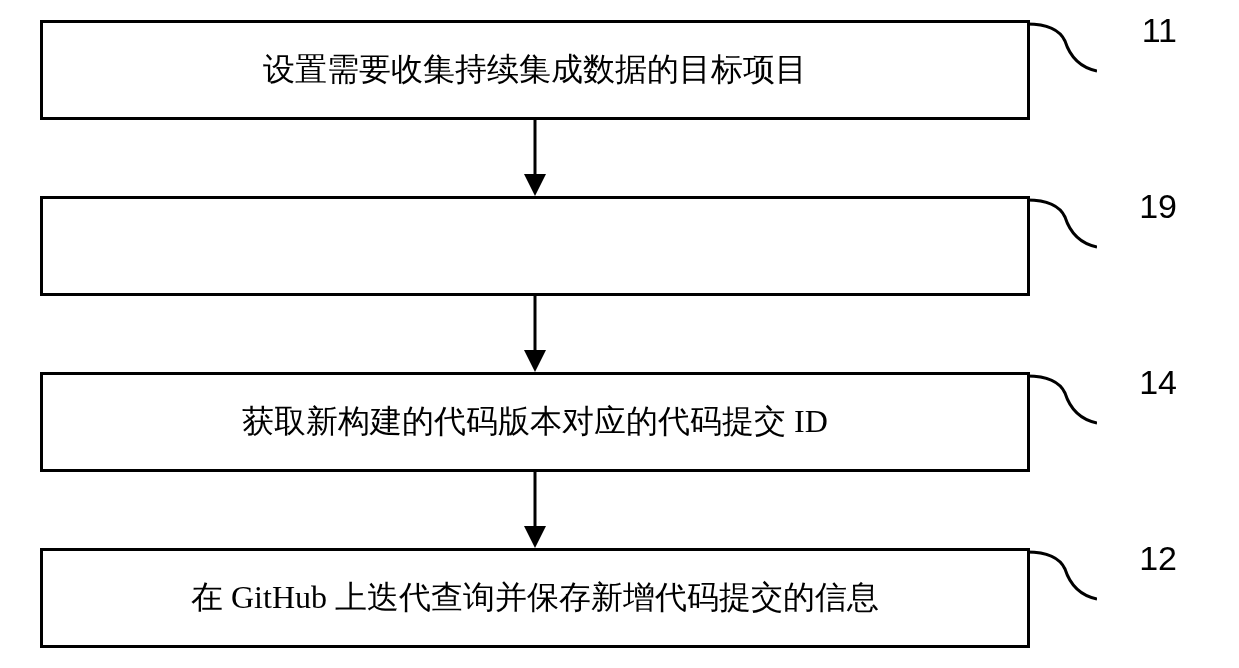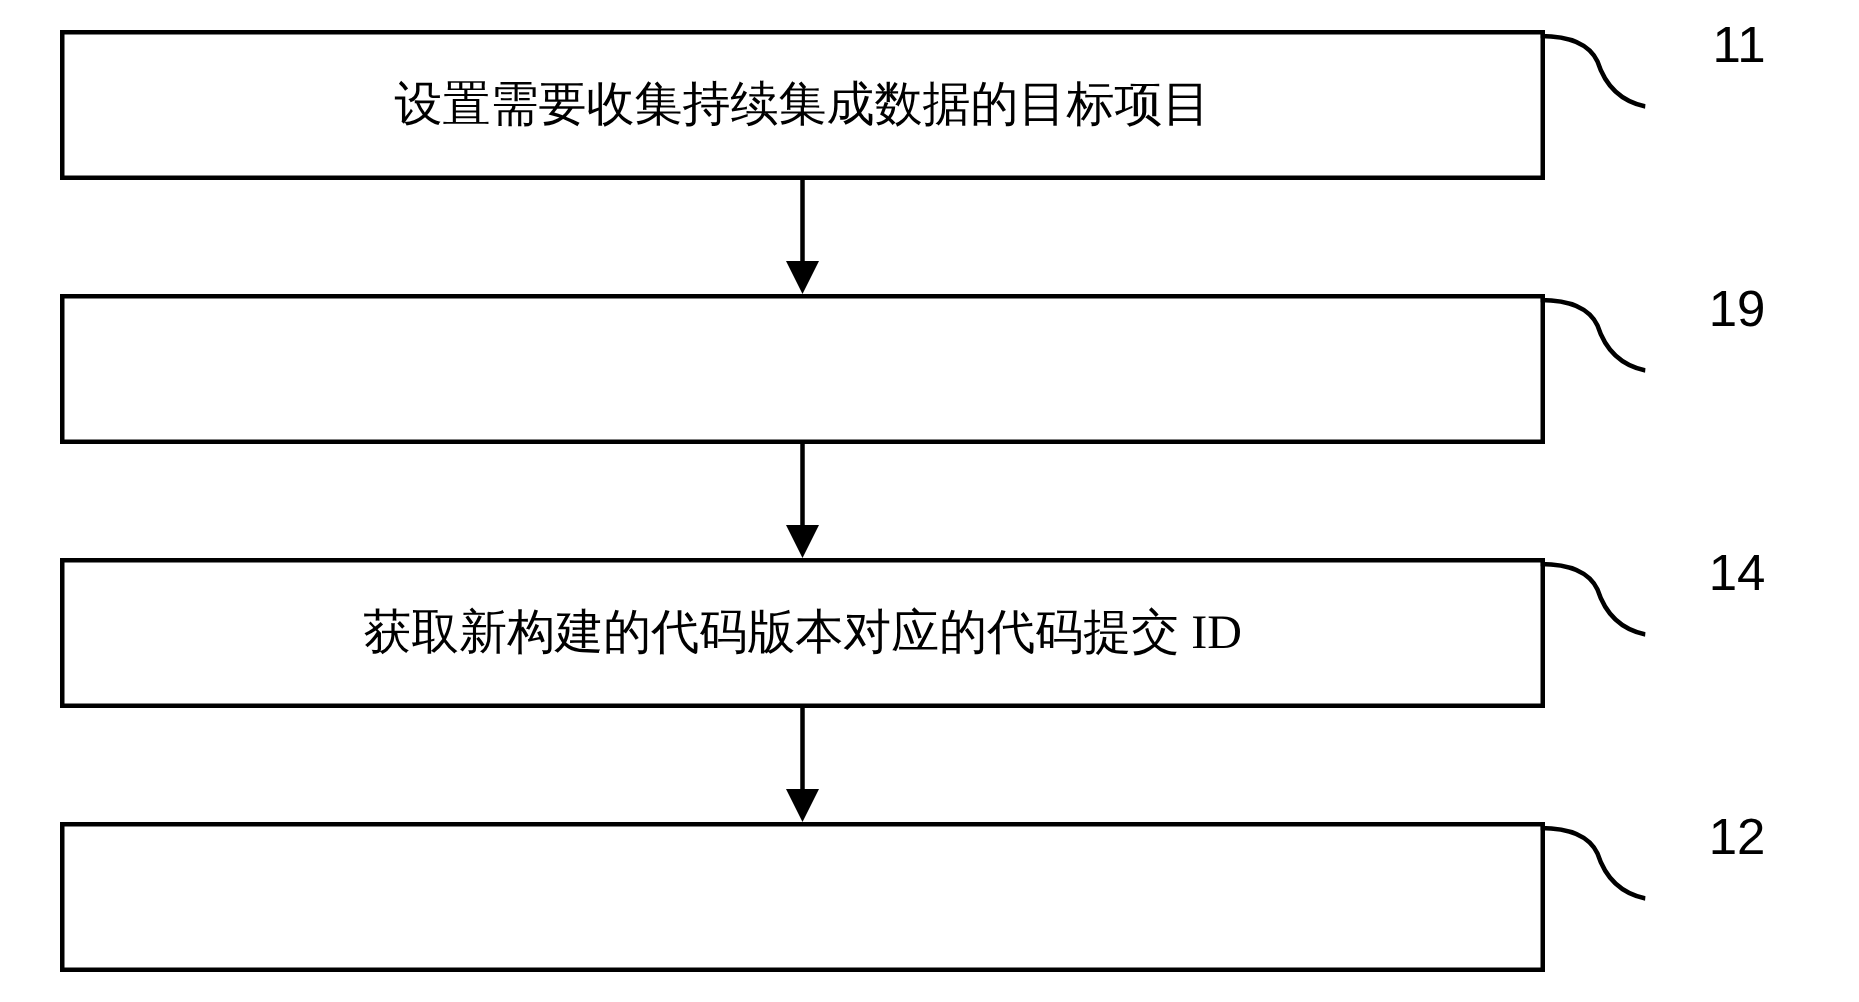--- a/index.html
+++ b/index.html
@@ -97,19 +97,20 @@
   </div>
 
   <div class="arrow-wrap">
     <svg class="arrow-svg" viewBox="0 0 30 76">
       <line x1="15" y1="0" x2="15" y2="58" stroke="#000" stroke-width="3"></line>
       <polygon points="15,76 4,54 26,54" fill="#000"></polygon>
     </svg>
   </div>
 
   <div class="step-box">
+    <span>在 GitHub 上迭代查询并保存新增代码提交的信息</span>
     <svg class="label-curve" viewBox="0 0 70 55">
       <path d="M 0 3 Q 30 3 38 20 Q 46 45 70 50" stroke="#000" stroke-width="3" fill="none"></path>
     </svg>
     <span class="step-label">12</span>
   </div>
 
 </div>
 
 </body></html>

